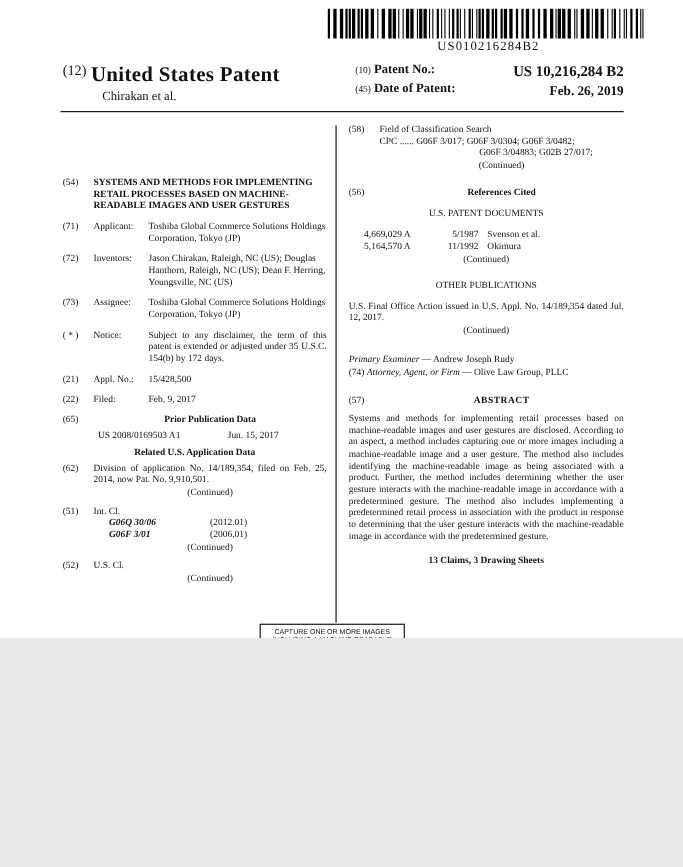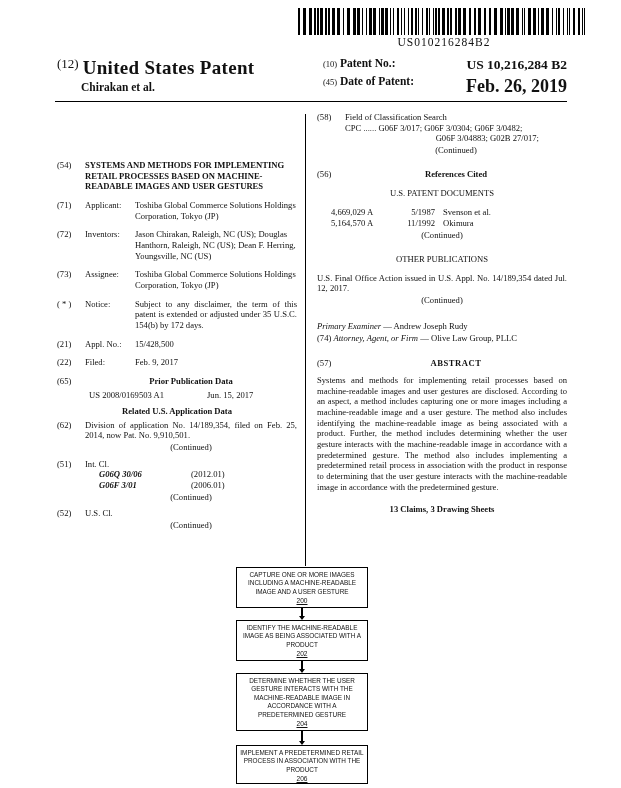--- a/index.html
+++ b/index.html
@@ -1,37 +1,37 @@
 <!DOCTYPE html>
 <html><head>
 <meta charset="utf-8">
 <style>
   html,body{margin:0;padding:0;background:#e8e8e8;}
-  .page{position:relative;width:621px;height:788px;background:#ffffff;margin:0 auto;
+  .page{position:relative;width:621px;height:580px;background:#ffffff;margin:0 auto;
         font-family:"Liberation Serif",serif;color:#111;overflow:hidden;}
 
   
   .barcode-wrap{position:absolute;left:298px;top:8px;width:292px;text-align:center;}
   .barcode-bars{display:flex;align-items:stretch;height:27px;width:100%;}
   .barcode-bars span{display:block;height:100%;flex:0 0 auto;}
   .barcode-text{font-size:11.5px;letter-spacing:1px;margin-top:1px;font-family:"Liberation Serif",serif;}
 
   
   .header{position:absolute;top:56px;left:57px;width:510px;}
   .hdr-row{display:flex;justify-content:space-between;}
   .hdr-left{width:250px;}
   .kind-num{font-size:13px;vertical-align:6px;}
   .us-title{font-size:19px;font-weight:bold;letter-spacing:.3px;}
-  .authors{font-size:11.5px;font-weight:bold;margin:2px 0 0 24px;}
+  .authors{font-size:11.5px;font-weight:normal;margin:2px 0 0 36px;}
   .hdr-right{width:244px;font-size:11px;}
   .hdr-right .row{display:flex;justify-content:space-between;line-height:1.35;}
   .sm-num{font-size:8.5px;}
   .hdr-lbl{font-weight:bold;font-size:11.5px;}
   .patent-no{font-weight:bold;font-size:13.5px;}
-  .patent-date{font-weight:bold;font-size:18px;}
+  .patent-date{font-weight:bold;font-size:12px;}
   .rule{position:absolute;top:101px;left:55px;width:512px;border-top:1.7px solid #000;}
 
   
   .cols{position:absolute;top:112px;left:57px;width:512px;display:flex;font-size:8.6px;line-height:1.24;}
   .col-left{width:240px;flex:0 0 auto;margin-top:48px;}
   .col-divider{width:1px;background:#000;height:452px;margin:2px 11px 0 8px;flex:0 0 auto;}
   .col-right{width:250px;flex:0 0 auto;}
 
   .entry{display:flex;margin-bottom:8px;}
   .e-num{width:28px;flex:0 0 auto;}

